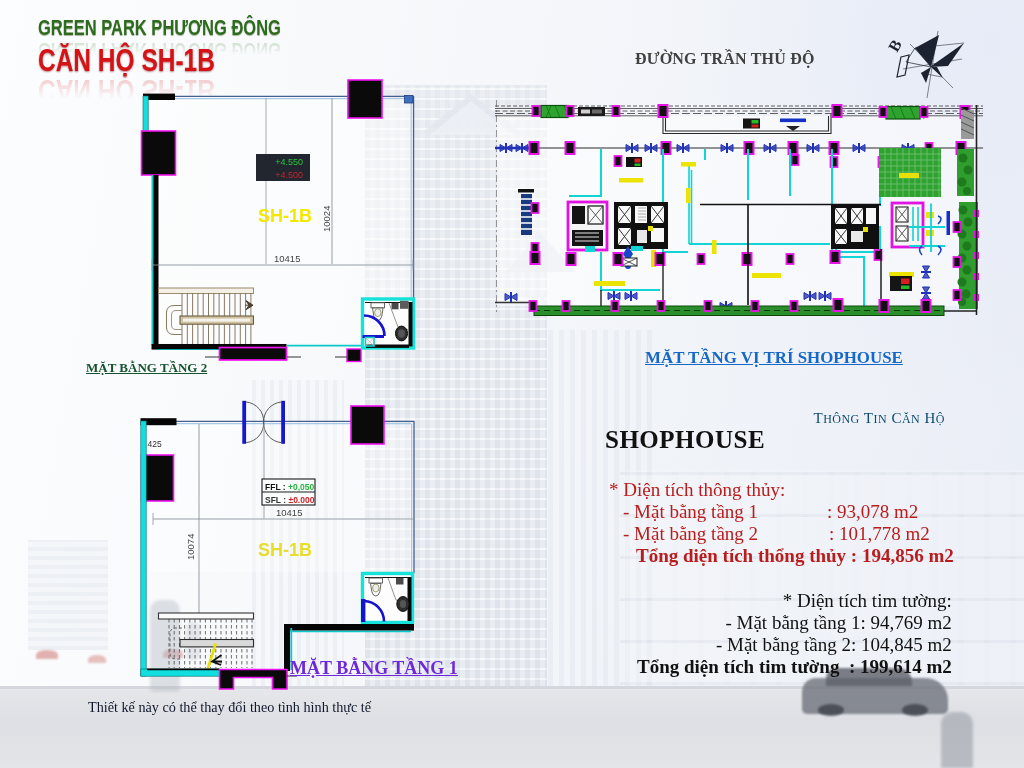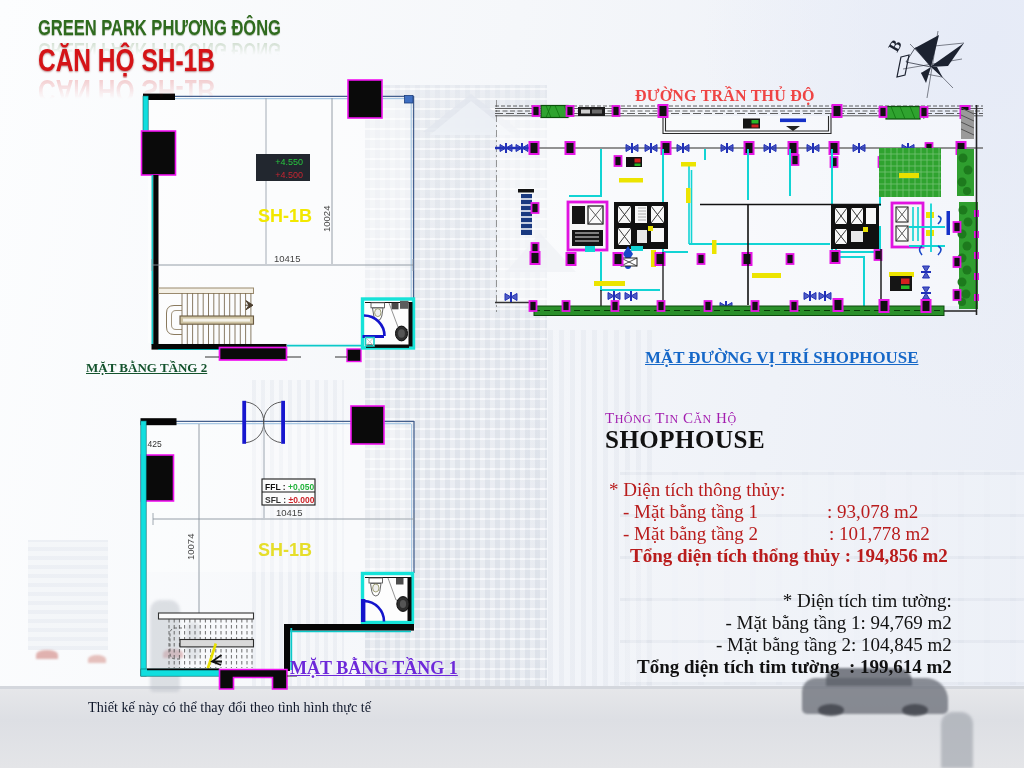--- a/index.html
+++ b/index.html
@@ -550,37 +550,37 @@
 <div class="abs" style="left:38px;top:15px;font-family:'Liberation Sans',sans-serif;font-weight:bold;font-size:22px;letter-spacing:0;color:#2f6b1e;transform:scale(0.75,1);transform-origin:0 0;text-shadow:0 1px 1px rgba(40,80,20,.4);">GREEN PARK PHƯƠNG ĐÔNG</div>
 
 <div class="abs" style="left:38px;top:63px;font-family:'Liberation Sans',sans-serif;font-weight:bold;font-size:22px;color:#2f6b1e;transform:scale(0.75,-1);transform-origin:0 0;opacity:.3;
  -webkit-mask-image:linear-gradient(rgba(0,0,0,0) 30%,rgba(0,0,0,.9));mask-image:linear-gradient(rgba(0,0,0,0) 30%,rgba(0,0,0,.9));">GREEN PARK PHƯƠNG ĐÔNG</div>
 
 <div class="abs" style="left:38px;top:43px;font-family:'Liberation Sans',sans-serif;font-weight:bold;font-size:31px;color:#d51317;transform:scale(0.79,1);transform-origin:0 0;text-shadow:0 1px 2px rgba(120,10,10,.5);">CĂN HỘ SH-1B</div>
 
 <div class="abs" style="left:38px;top:108px;font-family:'Liberation Sans',sans-serif;font-weight:bold;font-size:31px;color:#d51317;transform:scale(0.79,-1);transform-origin:0 0;opacity:.3;
  -webkit-mask-image:linear-gradient(rgba(0,0,0,0) 25%,rgba(0,0,0,.9));mask-image:linear-gradient(rgba(0,0,0,0) 25%,rgba(0,0,0,.9));">CĂN HỘ SH-1B</div>
 
-<div class="abs" style="left:635px;top:50px;font-size:16px;font-weight:bold;color:#ef4444;letter-spacing:.2px;margin-top:37px;">ĐƯỜNG TRẦN THỦ ĐỘ</div>
+<div class="abs" style="left:635px;top:50px;font-size:16px;font-weight:bold;color:#404040;letter-spacing:.2px;">ĐƯỜNG TRẦN THỦ ĐỘ</div>
 
 <div class="abs" style="left:86px;top:360px;font-size:13px;font-weight:bold;color:#14532d;text-decoration:underline;">MẶT BẰNG TẦNG 2</div>
 
 <div class="abs" style="left:290px;top:658px;font-size:18px;font-weight:bold;color:#6d28d9;text-decoration:underline;">MẶT BẰNG TẦNG 1</div>
 
-<div class="abs" style="left:645px;top:348px;font-size:16.9px;font-weight:bold;color:#1668c8;text-decoration:underline;">MẶT ĐƯỜNG VỊ TRÍ SHOPHOUSE</div>
-
-<div class="abs" style="left:605px;top:410px;width:340px;text-align:left;font-size:15px;color:#a21caf;letter-spacing:.5px;">T<span style="font-size:12px">HÔNG</span> T<span style="font-size:12px">IN</span> C<span style="font-size:12px">ĂN</span> H<span style="font-size:12px">Ộ</span></div>
+<div class="abs" style="left:645px;top:348px;font-size:16.9px;font-weight:bold;color:#1668c8;text-decoration:underline;">MẶT TẦNG VỊ TRÍ SHOPHOUSE</div>
+
+<div class="abs" style="left:605px;top:410px;width:340px;text-align:right;font-size:15px;color:#0c4a6e;letter-spacing:.5px;">T<span style="font-size:12px">HÔNG</span> T<span style="font-size:12px">IN</span> C<span style="font-size:12px">ĂN</span> H<span style="font-size:12px">Ộ</span></div>
 
 <div class="abs" style="left:605px;top:426px;width:340px;text-align:left;font-size:25px;font-weight:bold;color:#111;letter-spacing:.5px;">SHOPHOUSE</div>
 
 <div class="abs" style="left:609px;top:479px;font-size:19px;color:#b91c1c;line-height:22px;white-space:nowrap;">
 * Diện tích thông thủy:<br>
 <span style="display:inline-block;margin-left:14px;width:204px">- Mặt bằng tầng 1</span><span>: 93,078 m2</span><br>
 <span style="display:inline-block;margin-left:14px;width:206px">- Mặt bằng tầng 2</span><span>: 101,778 m2</span><br>
-<b><span style="margin-left:21px">Tổng diện tích thổng thủy : 194,856 m2</span></b>
+<b><span style="margin-left:27px">Tổng diện tích thổng thủy : 194,856 m2</span></b>
 </div>
 
 <div class="abs" style="left:609px;top:590px;font-size:19px;color:#111;line-height:22px;white-space:nowrap;text-align:right;">
 * Diện tích tim tường:<br>
 <span style="display:inline-block;margin-left:14px;width:204px">- Mặt bằng tầng 1</span><span>: 94,769 m2</span><br>
 <span style="display:inline-block;margin-left:14px;width:206px">- Mặt bằng tầng 2</span><span>: 104,845 m2</span><br>
 <b><span style="margin-left:28px">Tổng diện tích tim tường&nbsp; : 199,614 m2</span></b>
 </div>
 
 <div class="abs" style="left:88px;top:699px;font-size:14.2px;color:#0f172a;">Thiết kế này có thể thay đổi theo tình hình thực tế</div>

